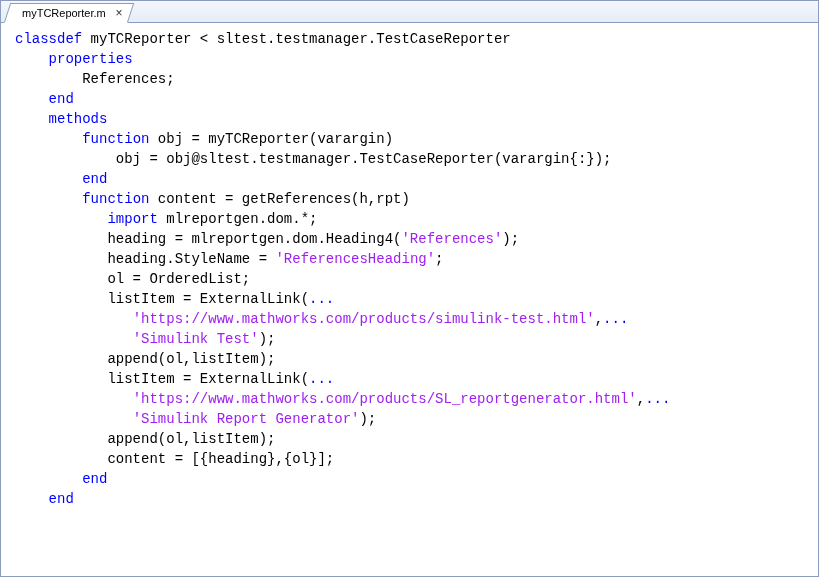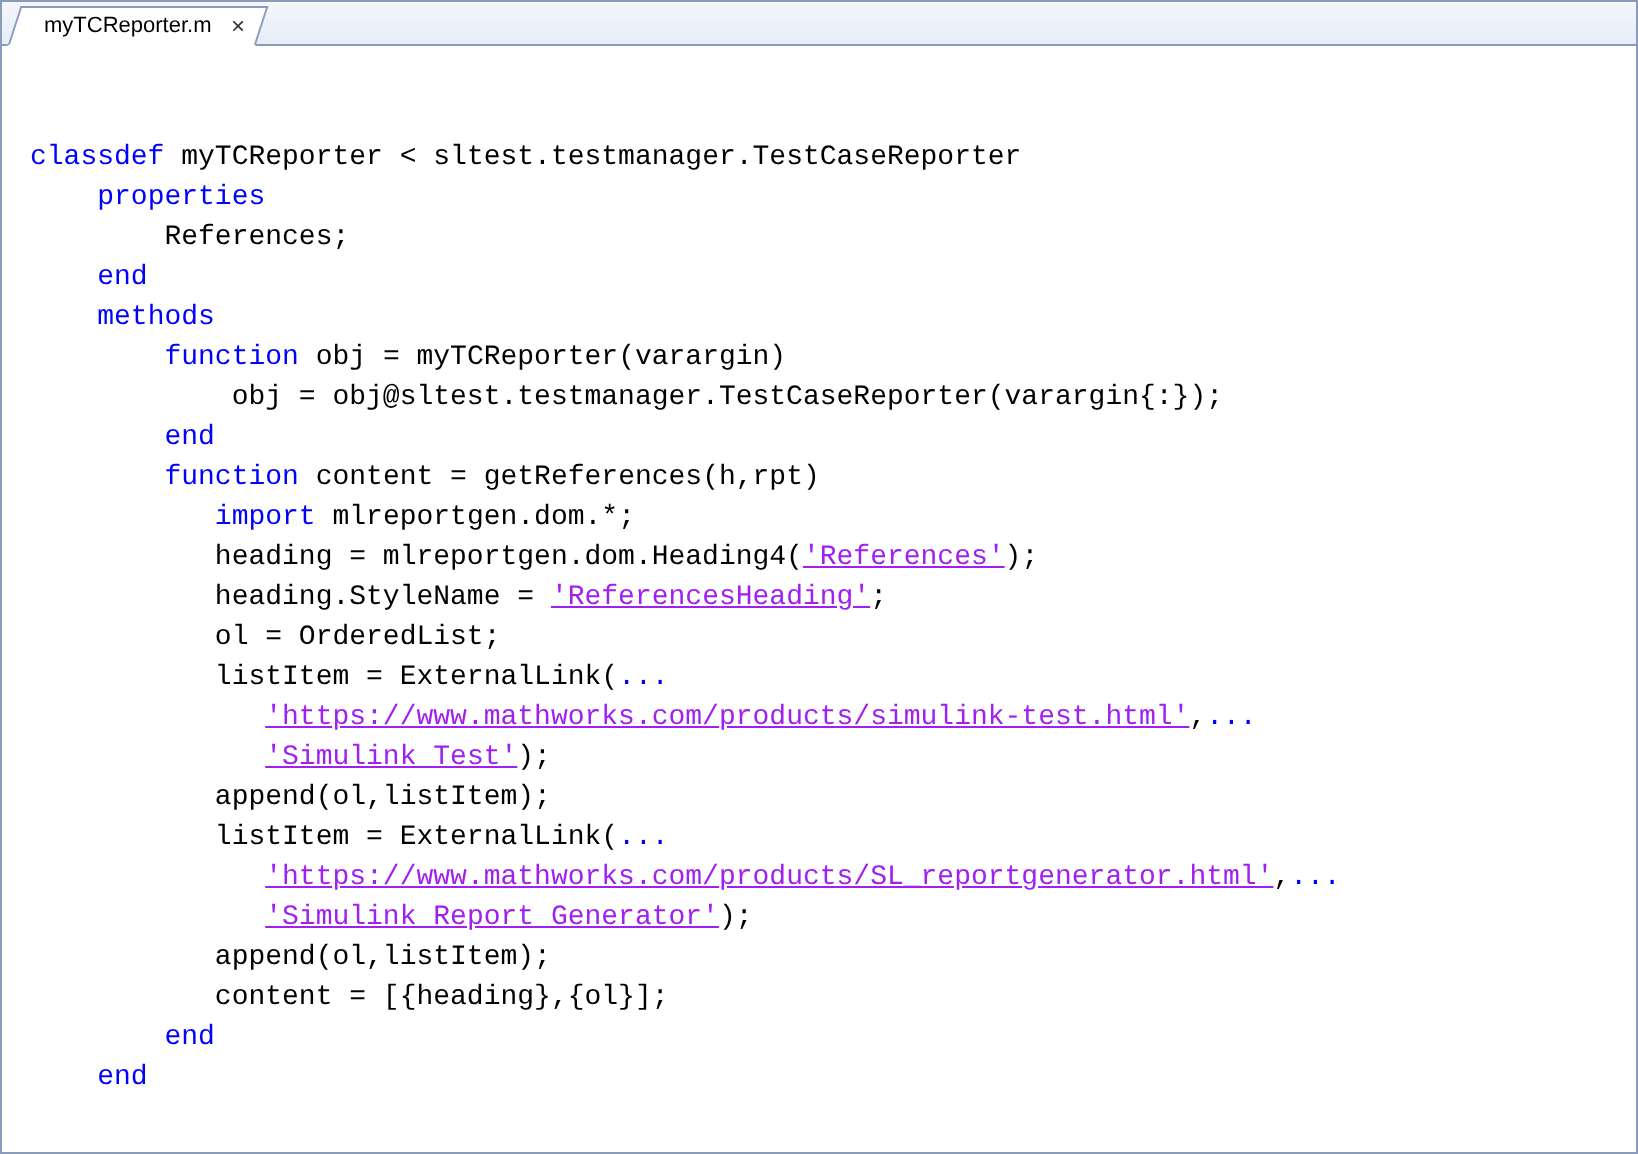--- a/index.html
+++ b/index.html
@@ -51,24 +51,23 @@
     cursor: pointer;
     font-size: 12px;
     line-height: 12px;
   }
   .editor {
     flex: 1;
     padding: 6px 4px 6px 14px;
     white-space: pre;
     overflow: hidden;
     line-height: 20px;
-    margin-top: 40px;
   }
   .kw { color: #0000ff; }
-  .str { color: #a020f0; text-decoration: underline; }
+  .str { color: #a020f0; }
   .code-line { display: block; }
 </style>
 </head>
 <body>
 
 <div class="window">
   <div class="tabbar">
     <div class="tab">
       <span class="tab-label">myTCReporter.m</span>
       <span class="tab-close">×</span>

